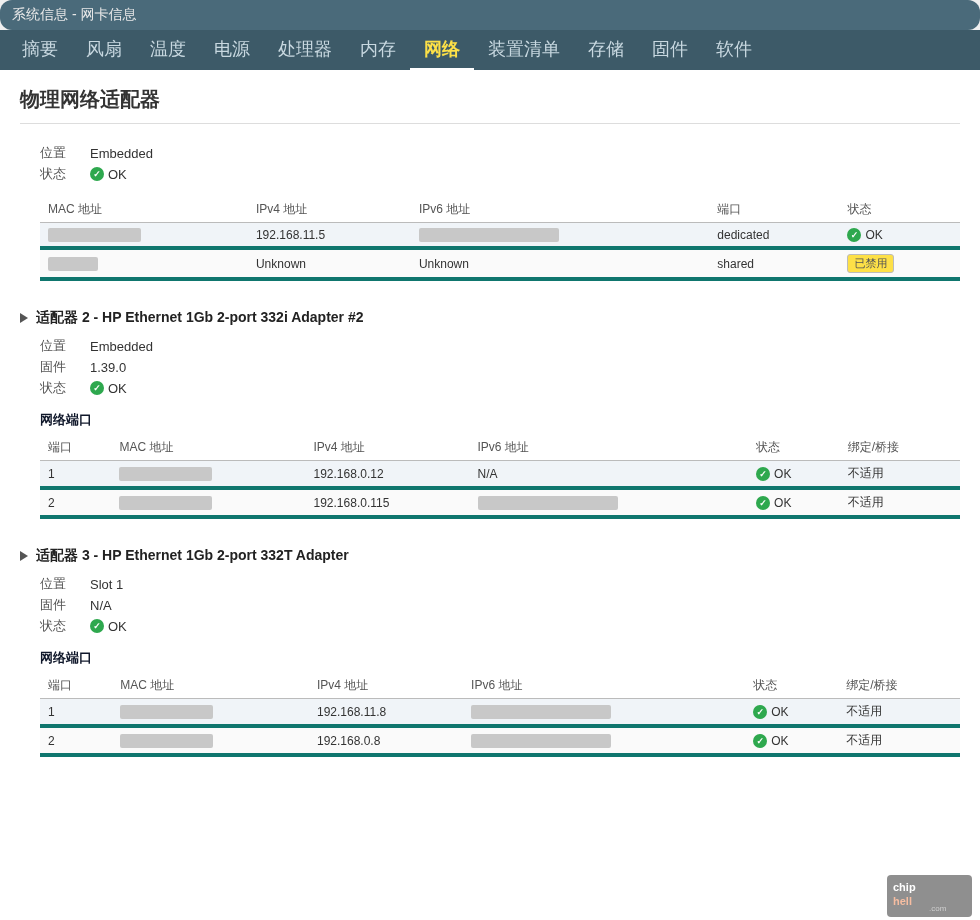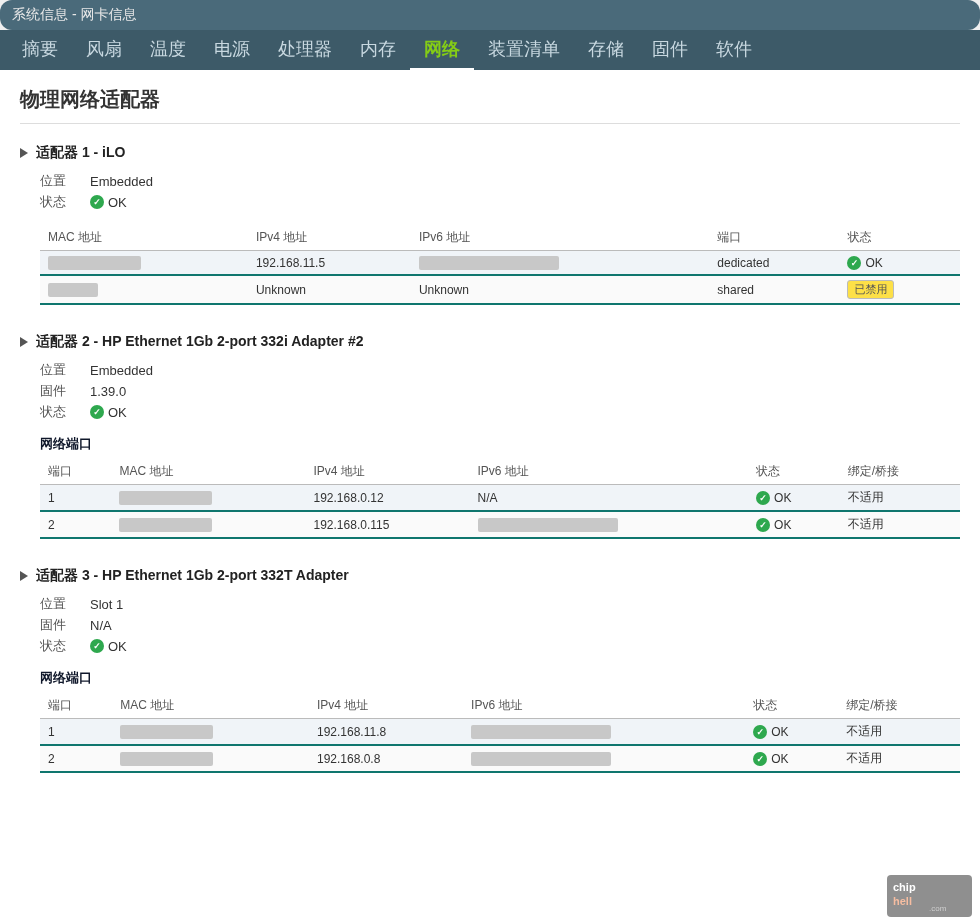--- a/index.html
+++ b/index.html
@@ -29,21 +29,21 @@
       padding: 0 8px;
     }
     .nav-item {
       color: #c8d8e0;
       padding: 7px 14px;
       cursor: pointer;
       font-size: 18px;
       border-bottom: 2px solid transparent;
     }
     .nav-item.active {
-      color: #84cc16;
+      color: #fde047;
       border-bottom: 2px solid #fff;
       font-weight: bold;
       font-family: Liberation Serif, serif;
     }
 
     
     .main-content {
       background: #fff;
       padding: 16px 20px;
       min-height: 870px;
@@ -158,21 +158,21 @@
     }
 
     .data-table td {
       padding: 4px 8px;
       color: #333;
       font-size: 12px;
       white-space: nowrap;
     }
 
     .data-table tbody tr {
-      border-bottom: 2px solid #0f766e;
+      border-bottom: 4px solid #0f766e;
       background: #fafafa;
     }
 
     .data-table tbody tr:first-child {
       background: #f0f4f8;
     }
 
     .blurred {
       display: inline-block;
       background: #c8c8c8;
@@ -234,24 +234,20 @@
   <div class="nav-item">装置清单</div>
   <div class="nav-item">存储</div>
   <div class="nav-item">固件</div>
   <div class="nav-item">软件</div>
 </div>
 
 <div class="main-content">
   <div class="page-title">物理网络适配器</div>
 
   <div class="adapter-section">
-    <div class="adapter-header">
-      <span class="triangle"></span>
-      <span class="adapter-title">适配器 1 - iLO</span>
-    </div>
 
     <div class="adapter-details">
       <div class="detail-row">
         <span class="detail-label">位置</span>
         <span class="detail-value">Embedded</span>
       </div>
       <div class="detail-row">
         <span class="detail-label">状态</span>
         <span class="status-ok">
           <span class="ok-icon">✓</span>

